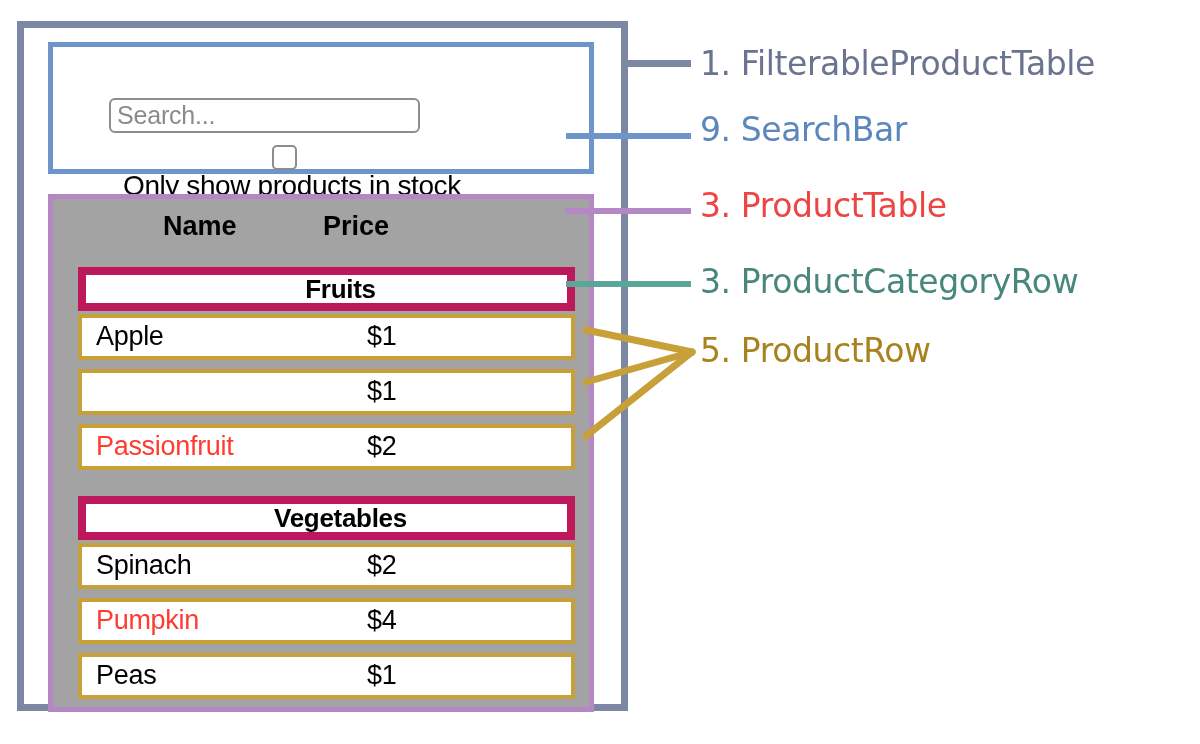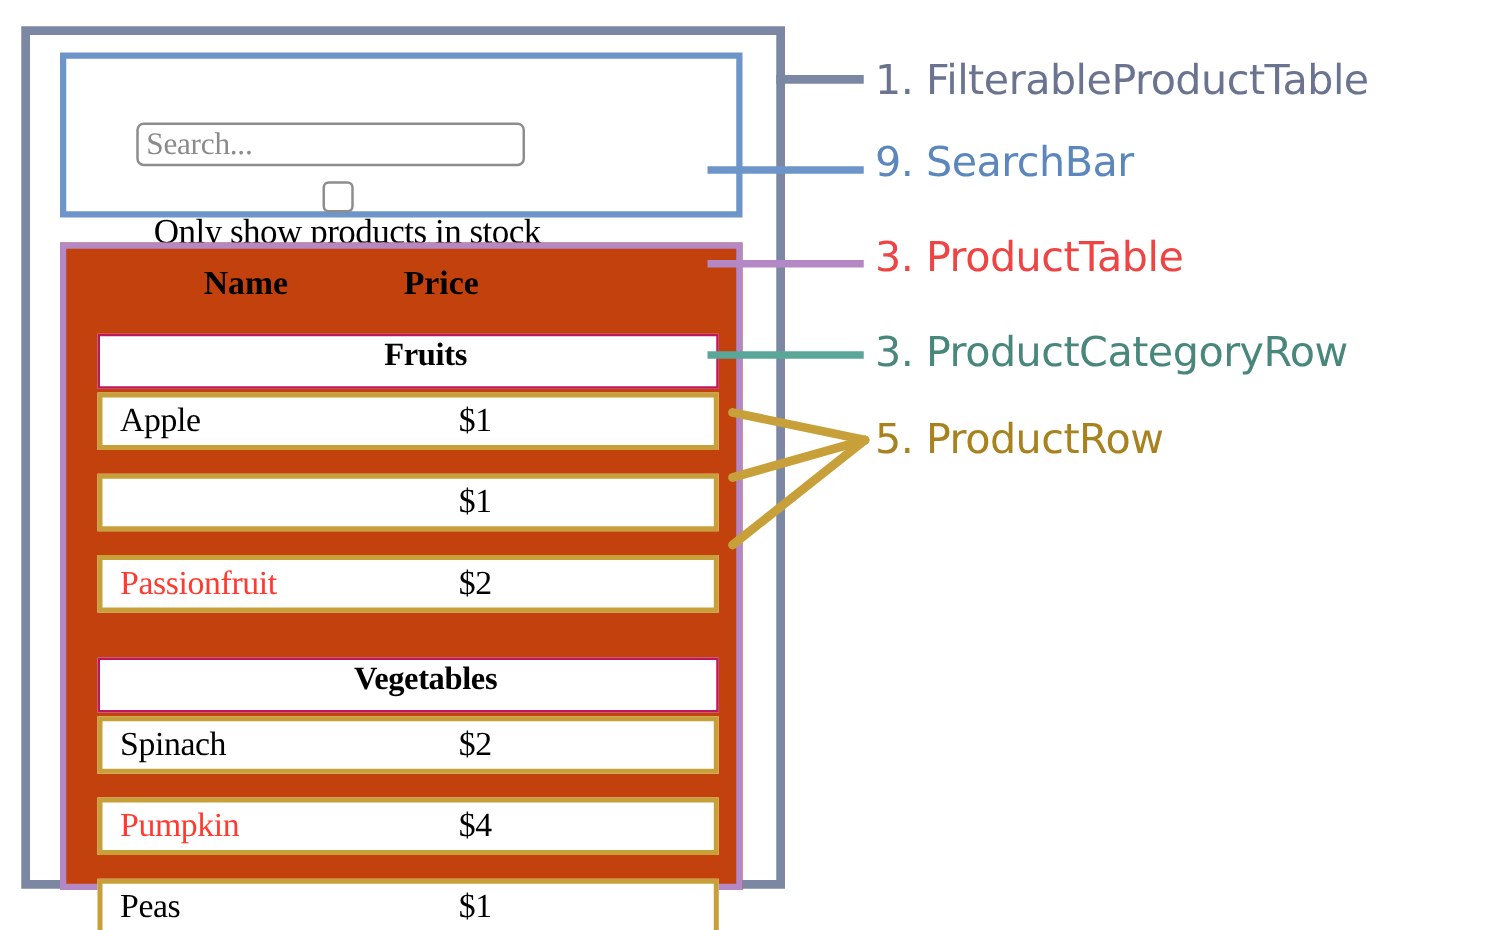--- a/index.html
+++ b/index.html
@@ -19,21 +19,20 @@
   
   #filterable-product-table {
     position: absolute;
     left: 17px;
     top: 21px;
     width: 611px;
     height: 690px;
     border: 7px solid #7c88a3;
     box-sizing: border-box;
     background: #ffffff;
-    font-family: Liberation Serif, serif;
   }
 
   
   #search-bar {
     position: absolute;
     left: 24px;
     top: 14px;
     width: 546px;
     height: 132px;
     border: 5px solid #6e95c9;
@@ -88,21 +87,21 @@
 
   
   #product-table {
     position: absolute;
     left: 24px;
     top: 166px;
     width: 546px;
     height: 518px;
     border: 5px solid #b388c4;
     box-sizing: border-box;
-    background: #c2410c;
+    background: #a3a3a3;
   }
 
   #table-head {
     position: absolute;
     left: 0;
     top: 12px;
     width: 100%;
     height: 44px;
   }
   .head-name {
@@ -125,43 +124,44 @@
   #rows-area {
     position: absolute;
     left: 25px;
     top: 68px;
     width: 497px;
   }
 
   .category-row {
     width: 497px;
     height: 44px;
-    border: 2px solid #be185d;
+    border: 8px solid #be185d;
     box-sizing: border-box;
     background: #ffffff;
     display: flex;
+    align-items: center;
     justify-content: center;
     margin-bottom: 3px;
     padding-left: 28px;
   }
   .category-row span {
     font-size: 26px;
     font-weight: bold;
     color: #000000;
     letter-spacing: -0.3px;
   }
 
   .product-row {
     width: 497px;
     height: 46px;
     border: 4px solid #c8a03a;
     box-sizing: border-box;
     background: #ffffff;
     position: relative;
-    margin-bottom: 19px;
+    margin-bottom: 9px;
   }
   .product-row .cell-name {
     position: absolute;
     left: 14px;
     top: 50%;
     transform: translateY(-52%);
     font-size: 27px;
     color: #000000;
     letter-spacing: -0.3px;
     white-space: nowrap;

